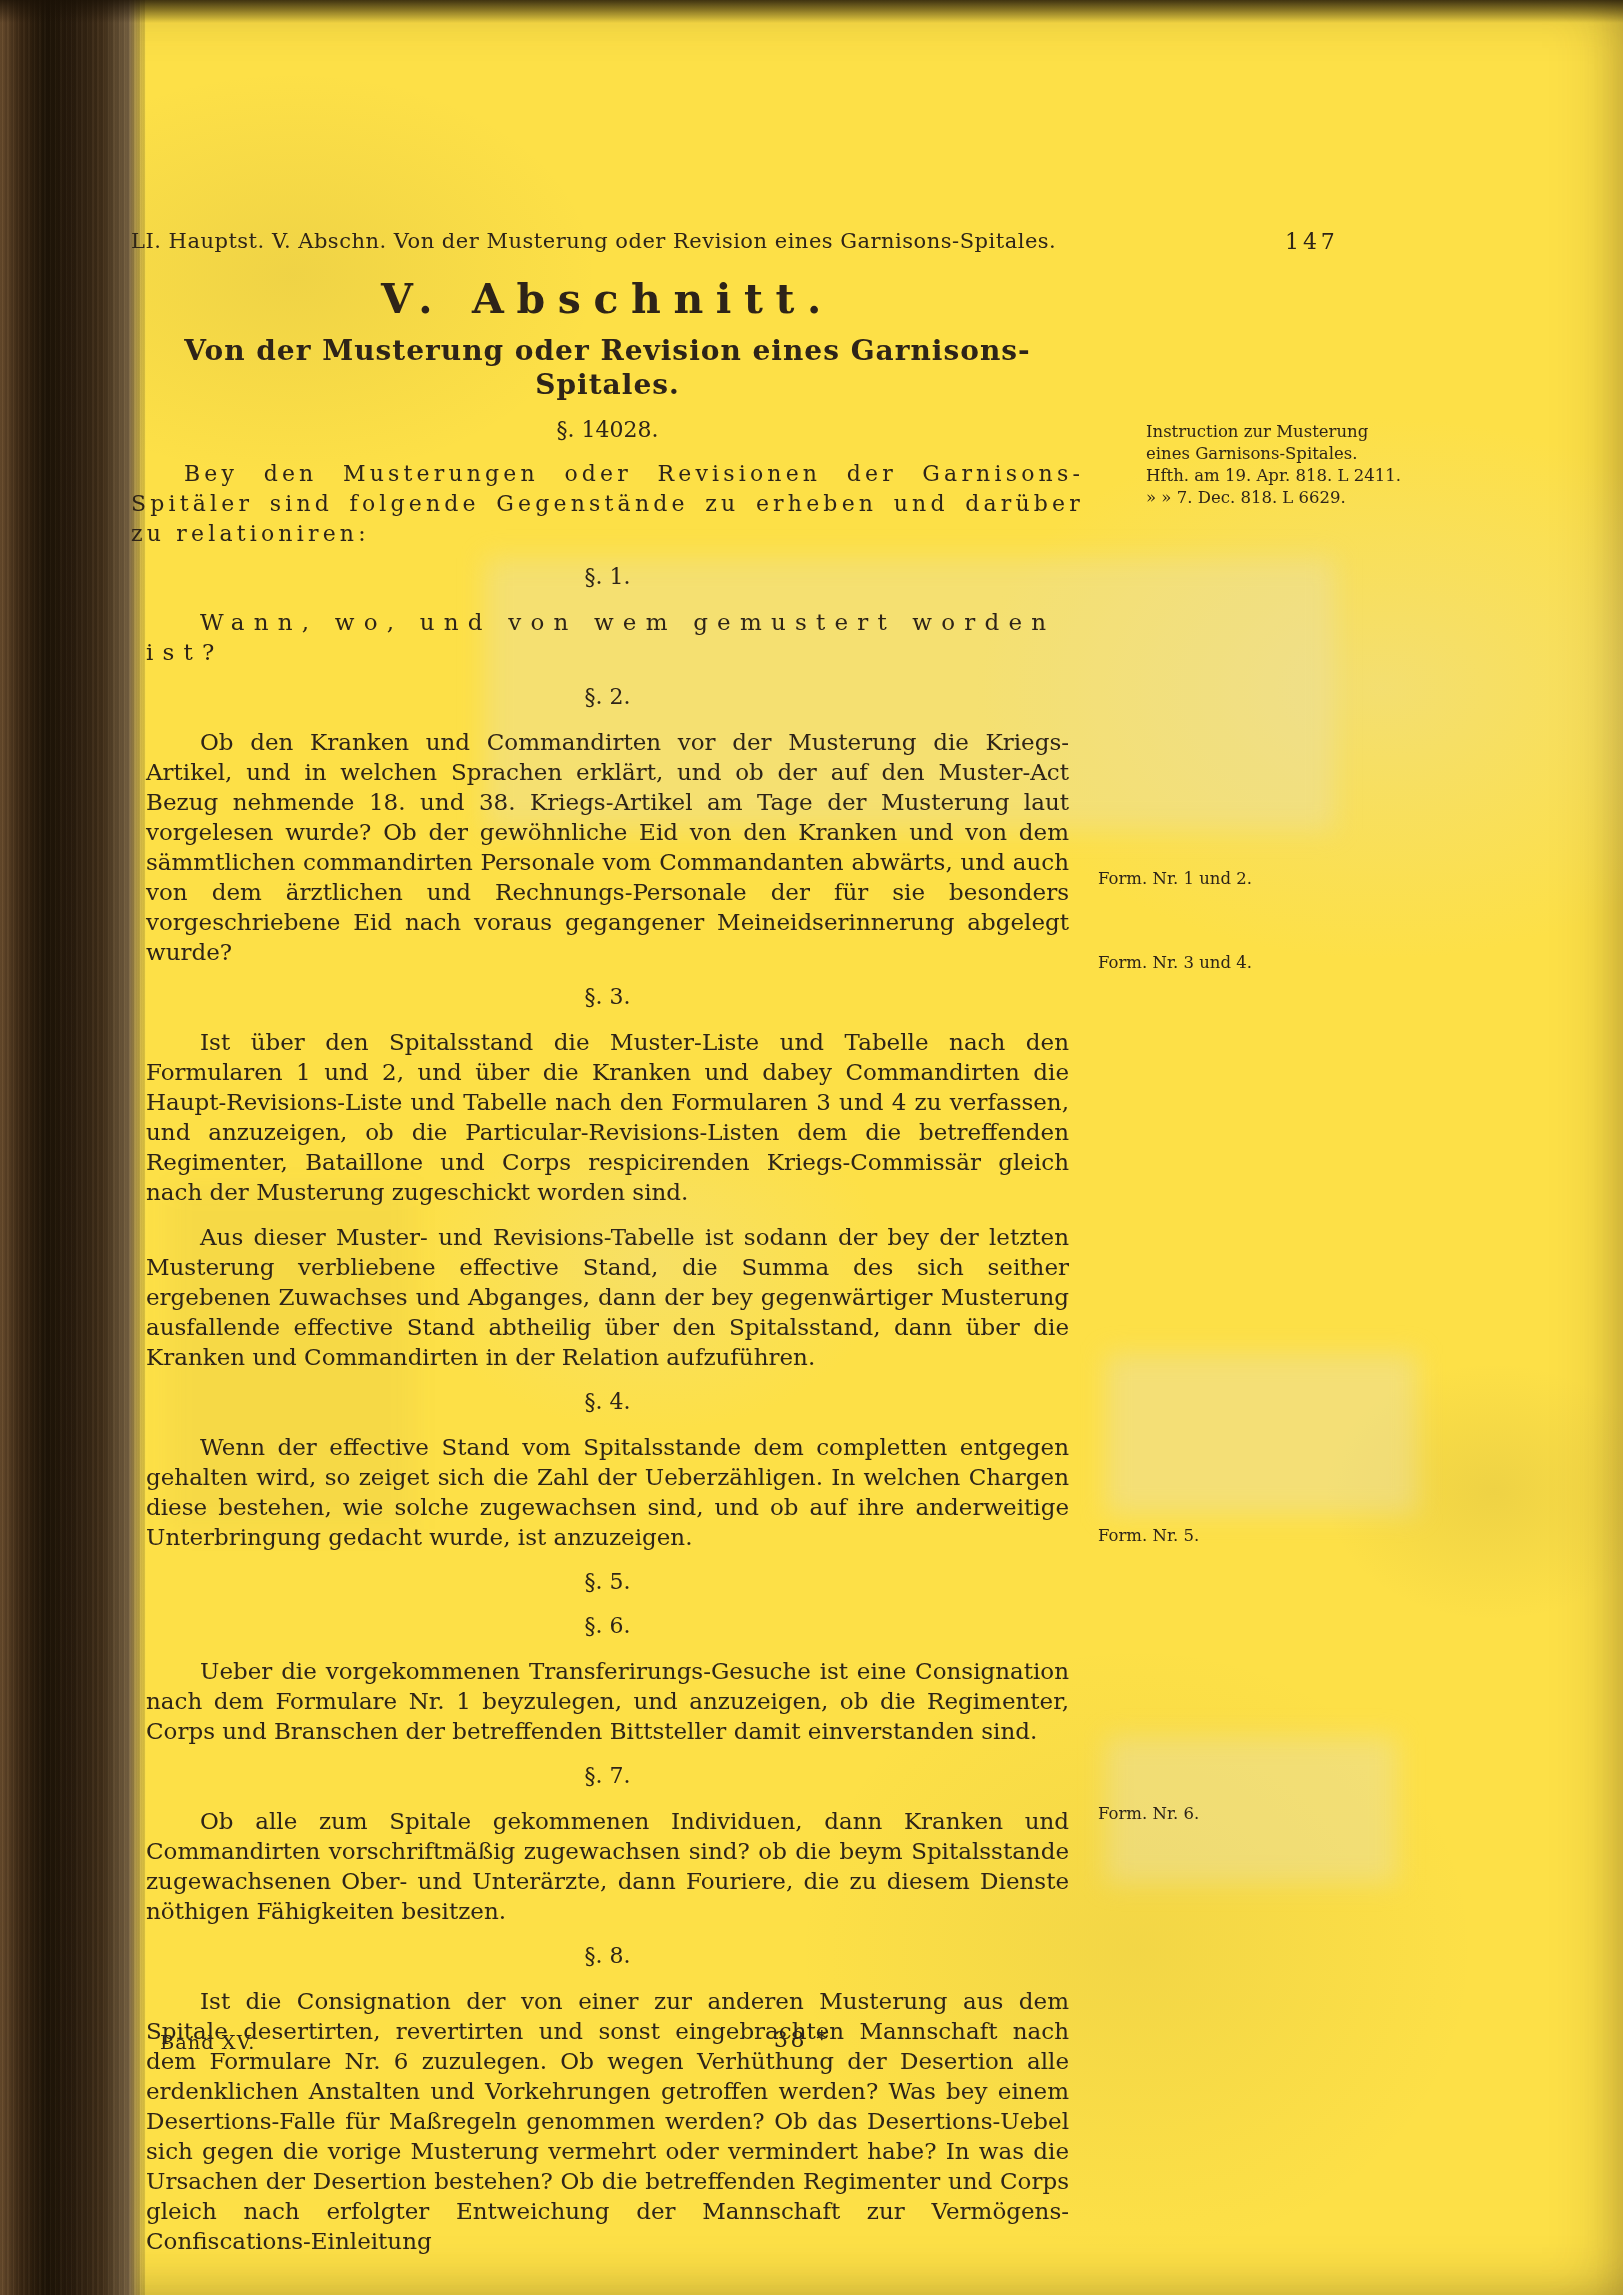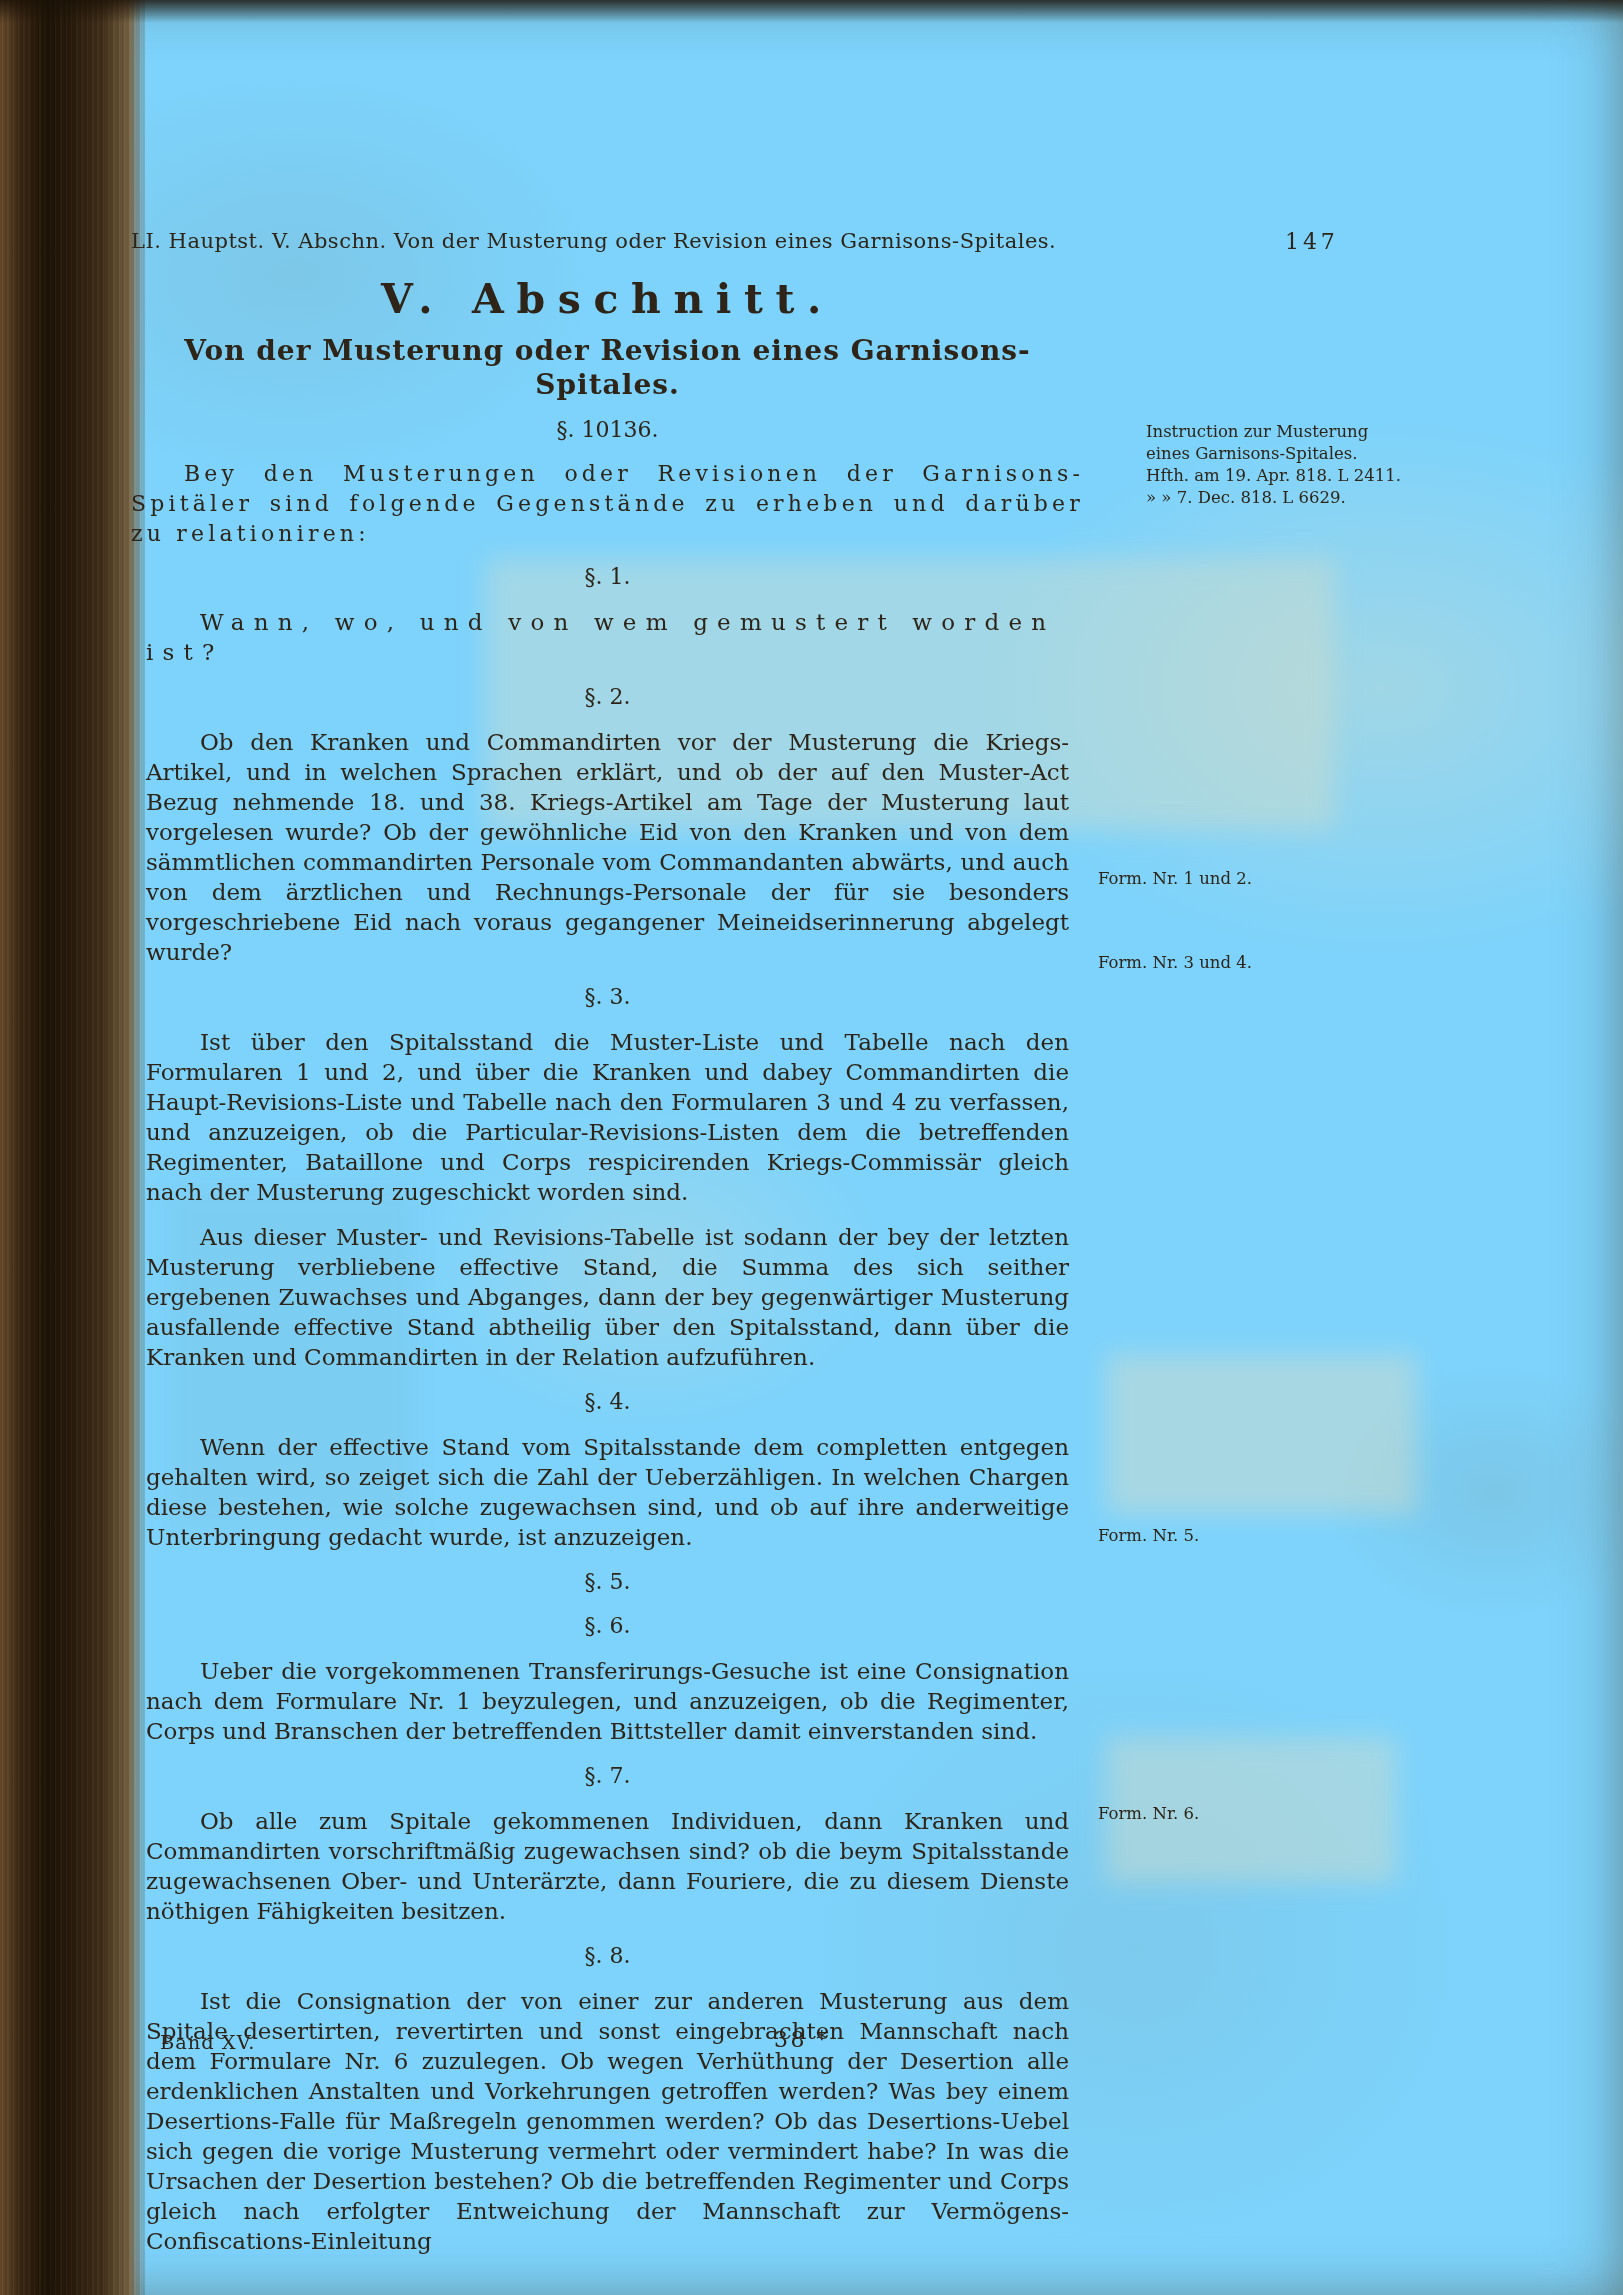--- a/index.html
+++ b/index.html
@@ -4,21 +4,21 @@
 <style>
   html, body {
     margin: 0;
     padding: 0;
     background: #171006;
   }
   .scan {
     position: relative;
     width: 1624px;
     height: 2295px;
-    background: #7dd3fc;
+    background: #fde047;
     overflow: hidden;
     font-family: "DejaVu Serif", serif;
     color: #2e2418;
     box-shadow: inset -34px 0 68px -34px rgba(70,52,24,0.38),
                 inset 0 -29px 58px -34px rgba(70,52,24,0.34),
                 inset 0 34px 58px -34px rgba(70,52,24,0.30);
   }
   
   .scan::before {
     content: "";
@@ -174,21 +174,21 @@
   <div class="stain stain-3"></div>
   <div class="stain stain-4"></div>
 
   <div class="running-header">LI. Hauptst. V. Abschn. Von der Musterung oder Revision eines Garnisons-Spitales.</div>
   <div class="page-number">147</div>
 
   <div class="main-col">
 
     <div class="title">V. Abschnitt.</div>
     <div class="subtitle">Von der Musterung oder Revision eines Garnisons-Spitales.</div>
-    <div class="para-num">§. 10136.</div>
+    <div class="para-num">§. 14028.</div>
 
     <p class="intro">Bey den Musterungen oder Revisionen der Garnisons-Spitäler sind folgende Gegenstände zu erheben und darüber zu relationiren:</p>
 
     <div class="sec">
       <p class="sec-head">§. 1.</p>
       <p class="sec-par spaced-line">Wann, wo, und von wem gemustert worden ist?</p>
     </div>
 
     <div class="sec">
       <p class="sec-head">§. 2.</p>

